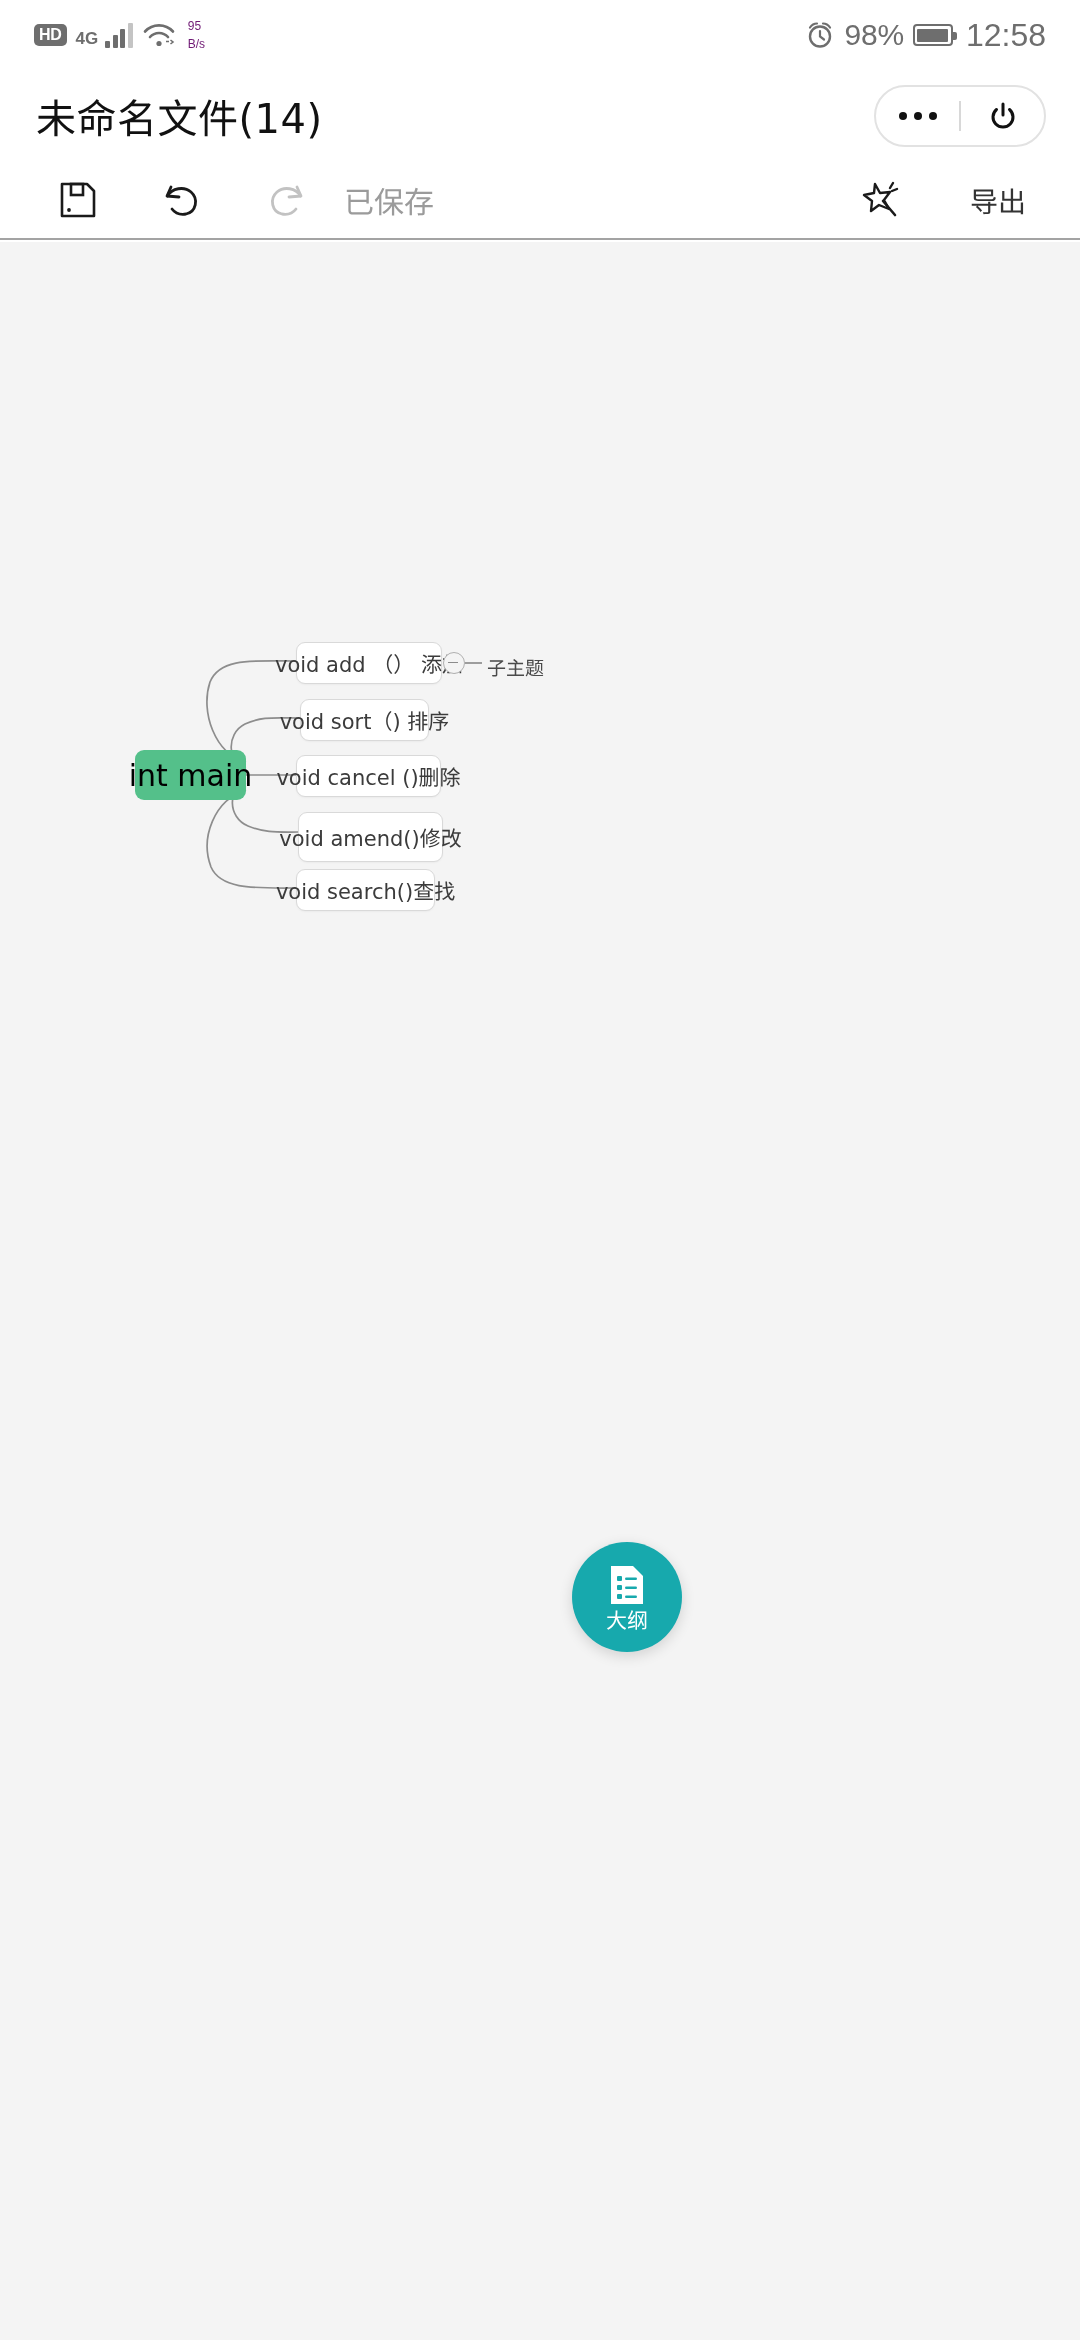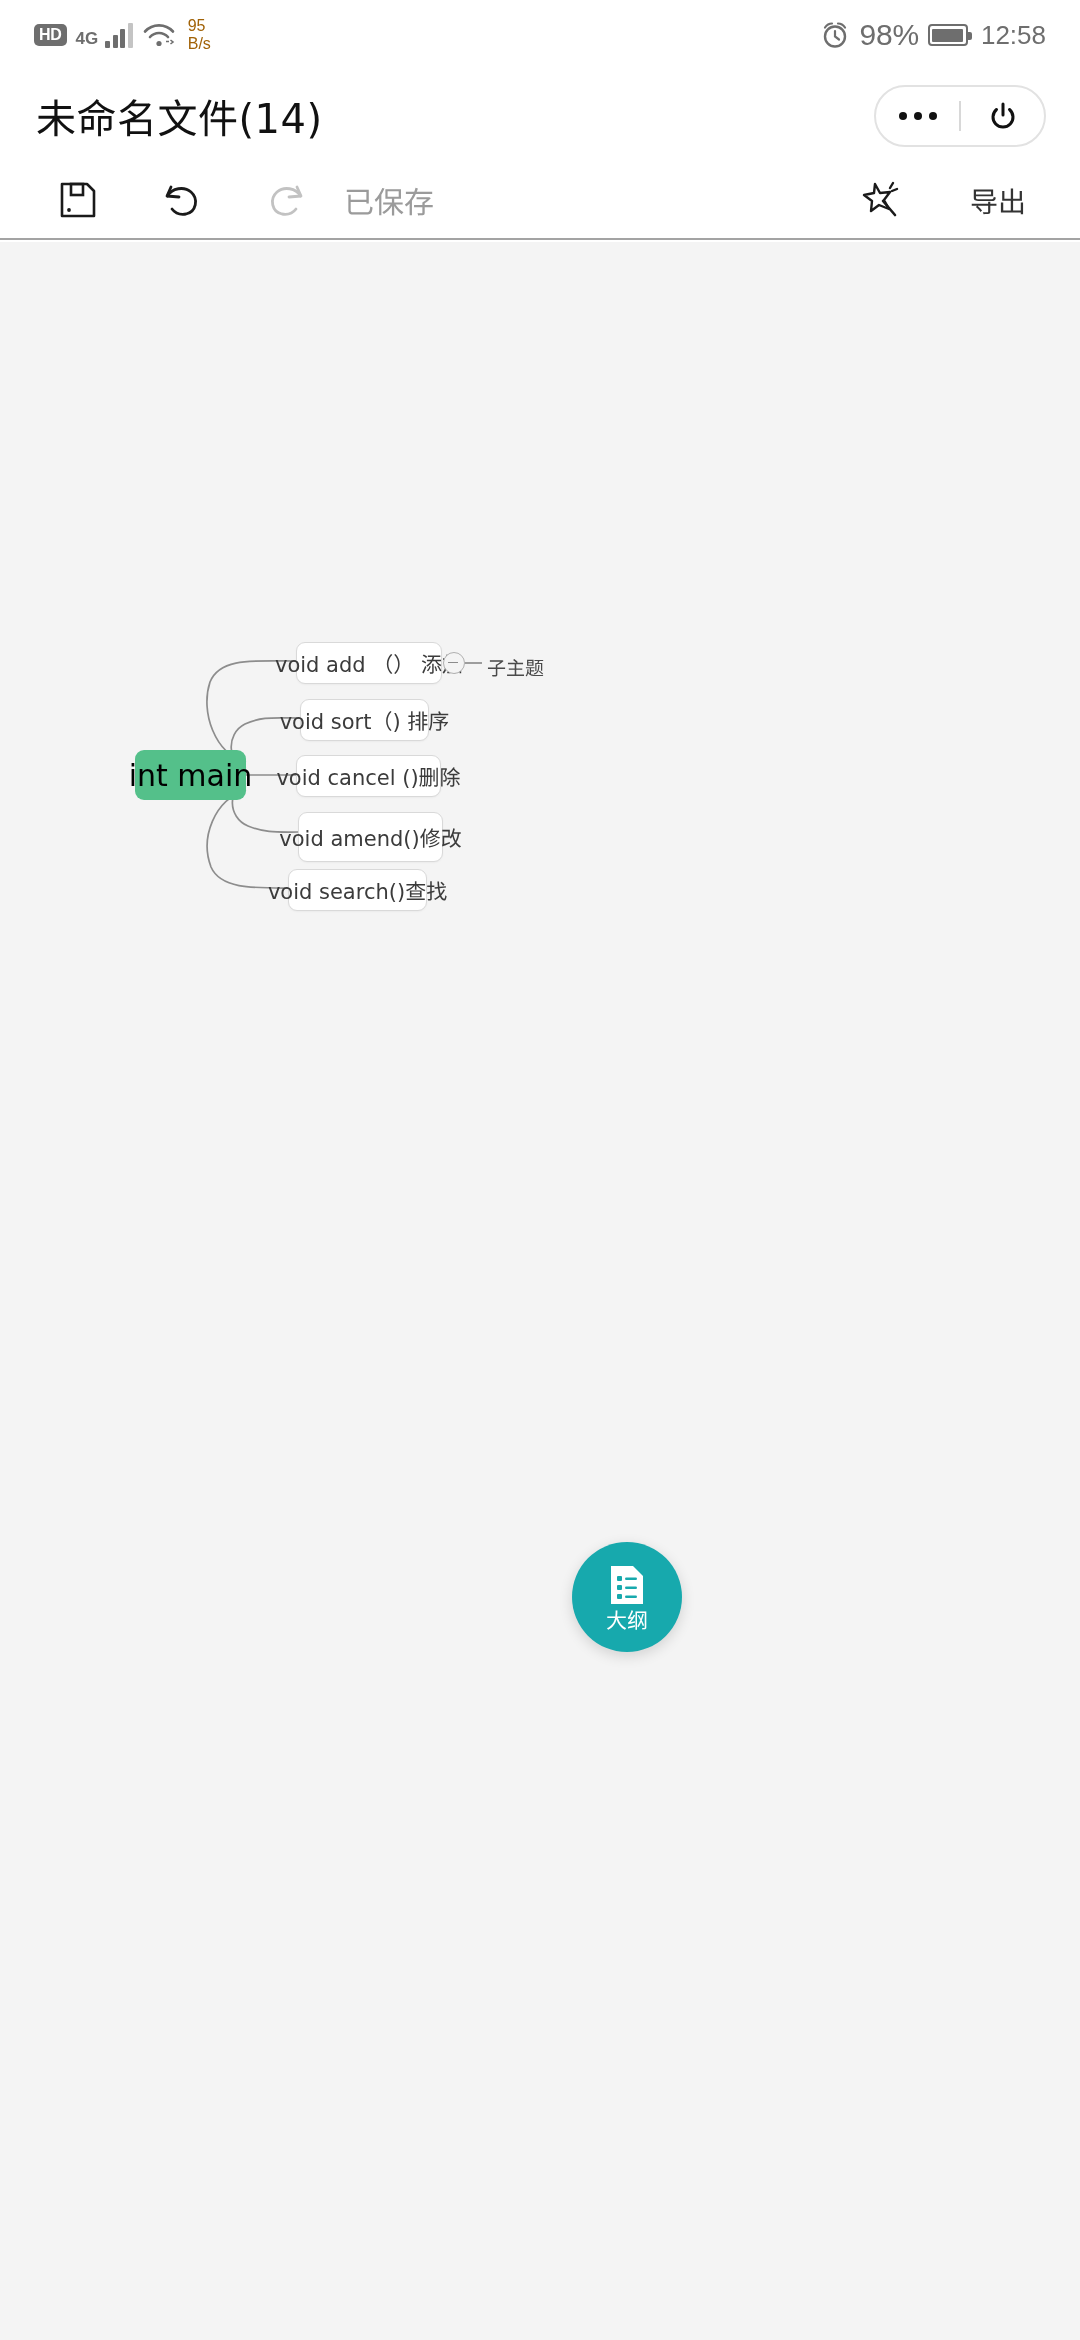--- a/index.html
+++ b/index.html
@@ -60,35 +60,35 @@
     gap: 2.5px;
     height: 26px;
   }
   .bars i { display:block; width: 5px; background: #6e6e6e; border-radius: 1px; }
   .bars i:nth-child(1){ height: 7px; }
   .bars i:nth-child(2){ height: 13px; }
   .bars i:nth-child(3){ height: 19px; }
   .bars i:nth-child(4){ height: 25px; background:#c4c4c4; }
 
   .speed {
-    font-size: 16px;
+    font-size: 12px;
     line-height: 18px;
-    color: #a16207;
+    color: #701a75;
     margin-left: 3px;
     text-align: left;
   }
   .speed span { display: block; }
 
   .pct {
     font-size: 30px;
     color: #6e6e6e;
     letter-spacing: -0.2px;
   }
   .clock-time {
-    font-size: 26px;
+    font-size: 32px;
     color: #6e6e6e;
     letter-spacing: 0px;
     margin-left: 4px;
   }
   .battery {
     width: 40px; height: 22px;
     border: 2.5px solid #6e6e6e;
     border-radius: 4px;
     position: relative;
     box-sizing: border-box;
@@ -408,21 +408,21 @@
   </div>
 
   <div class="node" style="left:296px; top:513px; width:145px; height:42px;">
     <span>void cancel ()删除</span>
   </div>
 
   <div class="node" style="left:298px; top:570px; width:145px; height:50px;">
     <span>void amend()修改</span>
   </div>
 
-  <div class="node" style="left:288px; top:627px; width:139px; height:42px;">
+  <div class="node" style="left:296px; top:627px; width:139px; height:42px;">
     <span>void search()查找</span>
   </div>
 
   <div class="collapse-btn" style="left:443px; top:410px;"></div>
 
   <div class="sub-label" style="left:487px; top:411px;">子主题</div>
 
   <div class="fab">
     <span style="display:flex;">
       <svg width="42" height="44" viewBox="0 0 42 44" aria-hidden="true">

